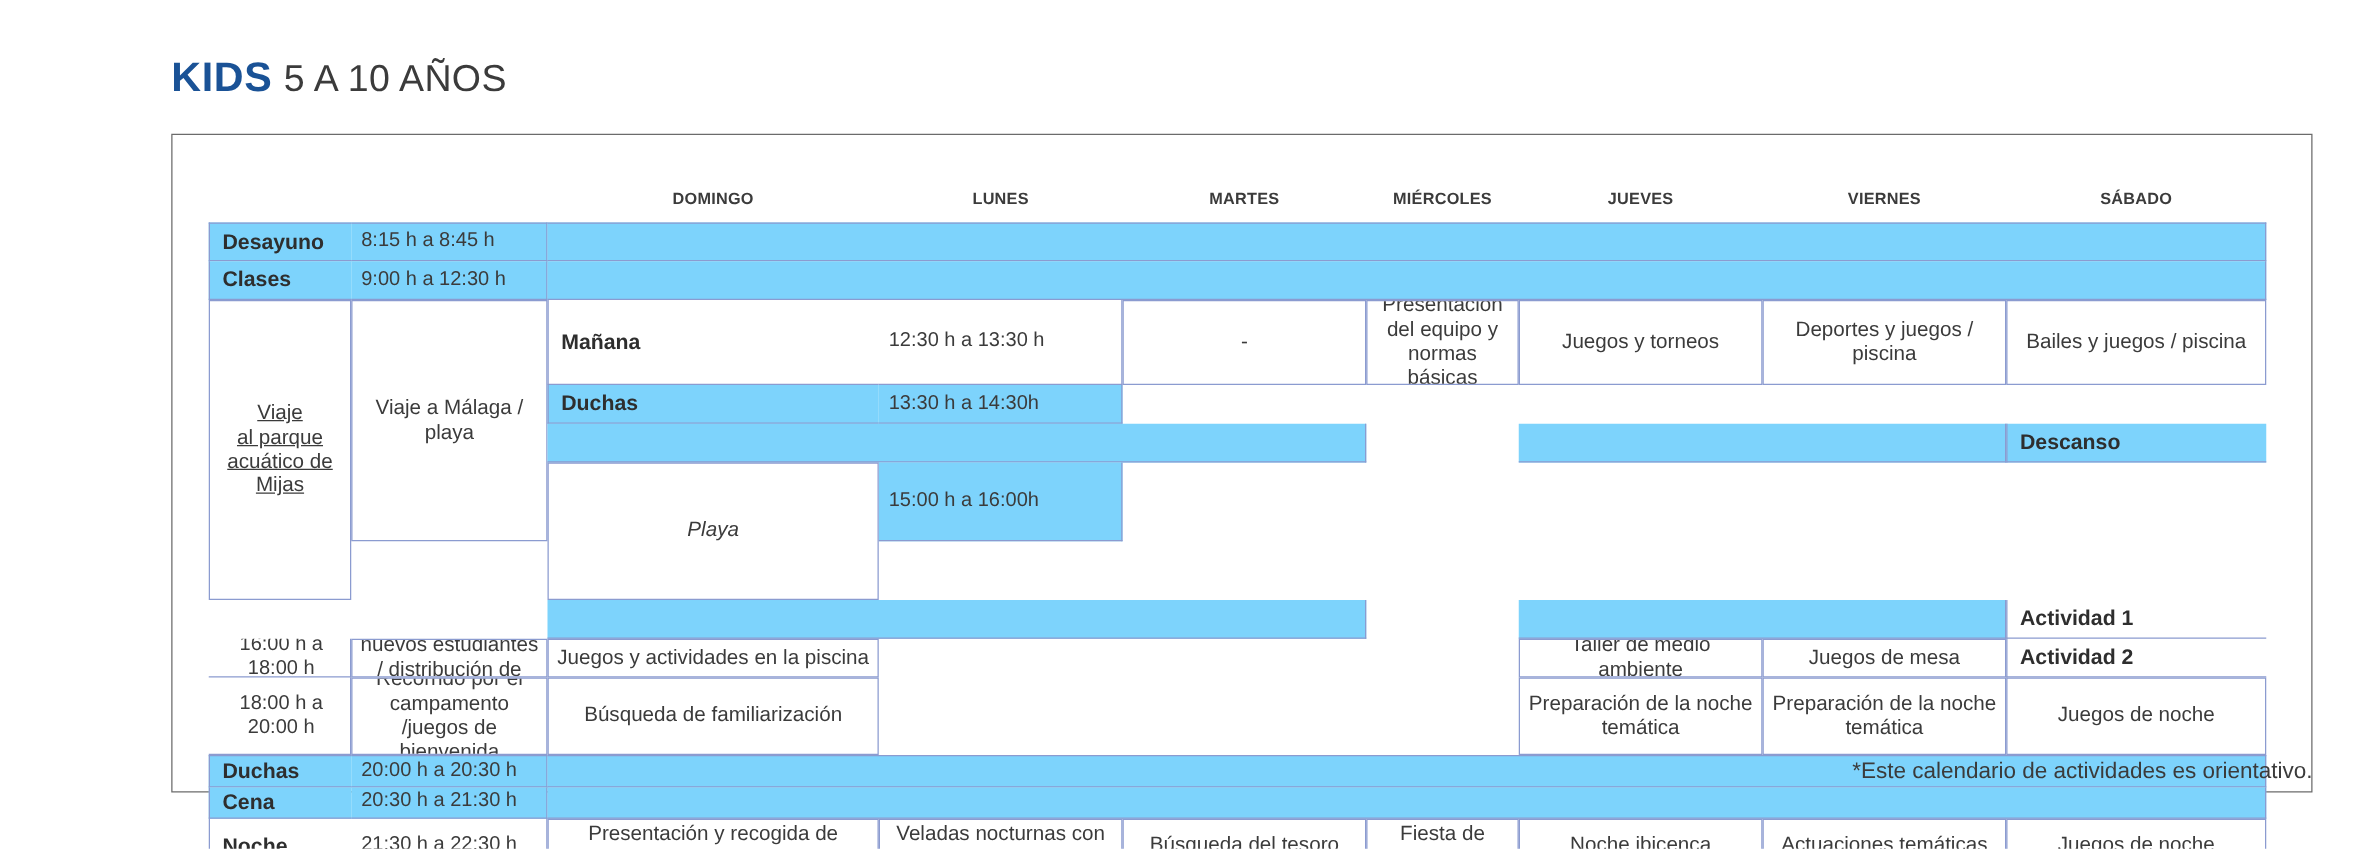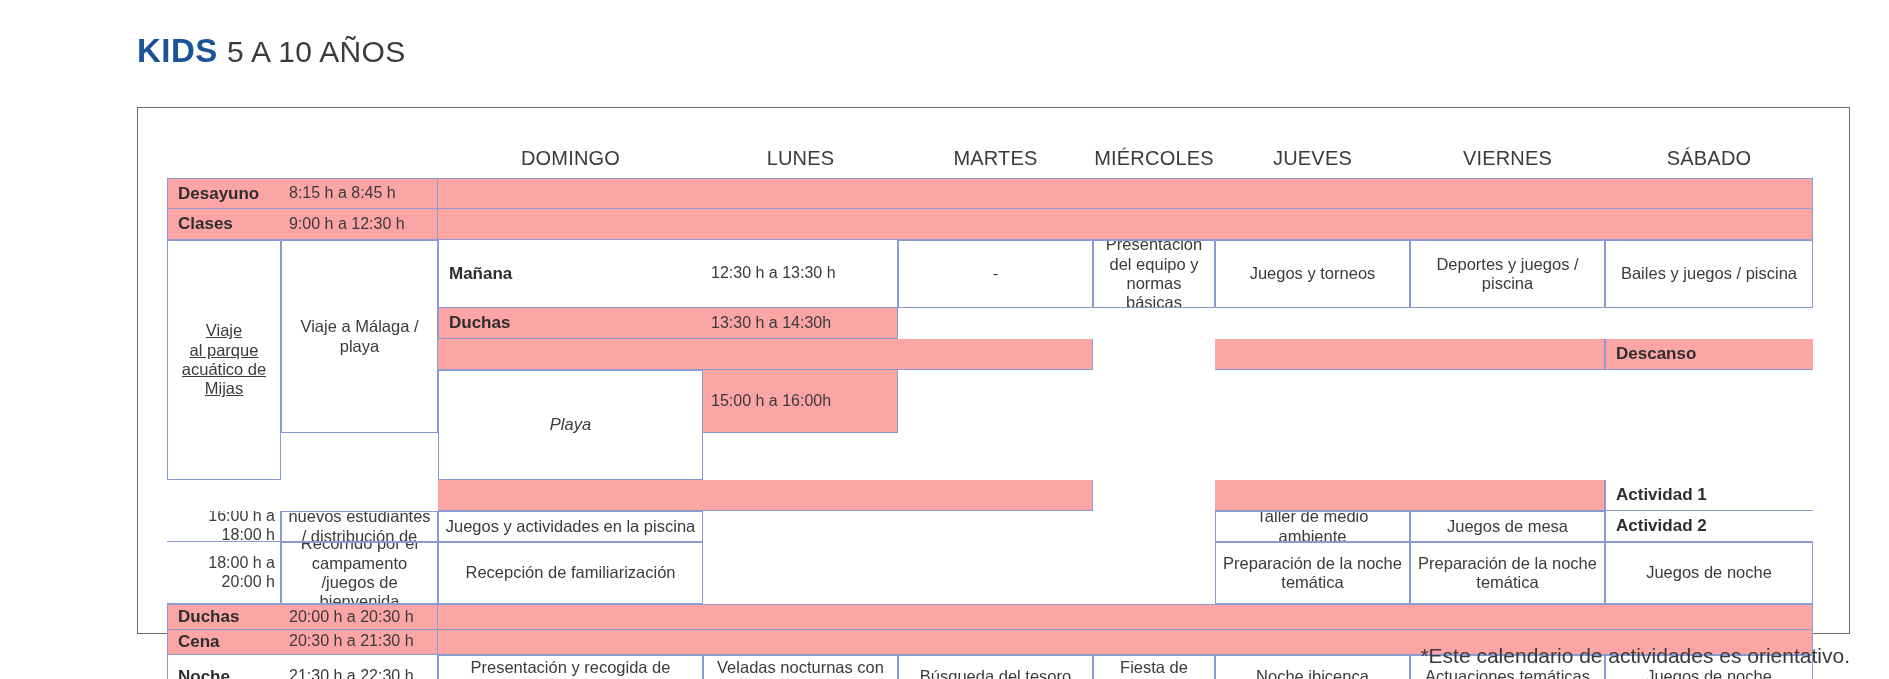--- a/index.html
+++ b/index.html
@@ -7,21 +7,21 @@
     width:1889px;height:679px;
     background:#ffffff;
     font-family:"Liberation Sans", sans-serif;
     color:#3b3b3b;
     overflow:hidden;
   }
   .page{position:relative;width:1889px;height:679px;}
 
   
   .title{
-    position:absolute;left:137px;top:31px;
+    position:absolute;left:137px;top:42px;
     font-size:33px;line-height:40px;white-space:nowrap;
   }
   .title .kids{font-weight:bold;color:#1a5296;letter-spacing:.5px;}
   .title .age{color:#3b3b3b;font-size:30px;letter-spacing:.3px;}
 
   
   .frame{
     position:absolute;left:137px;top:107px;
     width:1713px;height:527px;
     border:1.5px solid #6b6b6b;
@@ -40,46 +40,46 @@
   }
   .cell{
     display:flex;align-items:center;justify-content:center;
     text-align:center;box-sizing:border-box;
     line-height:1.17;padding:2px 5px;
     overflow:hidden;
   }
 
   
   .dayhead{
-    font-weight:normal;color:#3b3b3b;font-size:20px;
+    font-weight:bold;color:#3b3b3b;font-size:13px;
     letter-spacing:.2px;
   }
 
   
   .rowlabel{
     justify-content:flex-start;text-align:left;
     font-weight:bold;color:#2e2e2e;font-size:17px;padding-left:10px;
   }
   .rowtime{
-    justify-content:flex-start;text-align:right;
+    justify-content:flex-start;text-align:center;
     color:#3b3b3b;font-size:16px;padding-left:8px;
   }
 
   
-  .shade{background:#fca5a5;}
+  .shade{background:#7dd3fc;}
   .bt{border-top:1.2px solid #8b9bd0;}
   .bb{border-bottom:1.2px solid #8b9bd0;}
   .bl{border-left:1.2px solid #8b9bd0;}
   .br{border-right:1.2px solid #8b9bd0;}
   .box{border:1.2px solid #8b9bd0;}
 
   
   .note{
-    position:absolute;right:39px;top:644px;
-    font-size:21px;color:#3b3b3b;white-space:nowrap;
+    position:absolute;right:39px;top:606px;
+    font-size:18px;color:#3b3b3b;white-space:nowrap;
   }
 </style>
 </head>
 <body>
 
 <div class="page">
 
   <div class="title">
     <span class="kids">KIDS</span><span>&nbsp;</span><span class="age">5 A 10 AÑOS</span>
   </div>
@@ -136,21 +136,21 @@
     <div class="cell box">Recepción de nuevos estudiantes / distribución de habitaciones</div>
     <div class="cell box">Juegos y actividades en la piscina</div>
 
     <div class="cell box" style="grid-row:7 / span 2;font-style:italic;">Playa</div>
     <div class="cell box" style="grid-column:7">Taller de medio ambiente</div>
     <div class="cell box">Juegos de mesa</div>
 
     <div class="cell rowlabel bl bb">Actividad 2</div>
     <div class="cell rowtime  br bb">18:00 h a 20:00 h</div>
     <div class="cell box">Recorrido por el  campamento /juegos de bienvenida</div>
-    <div class="cell box">Recepción de familiarización</div>
+    <div class="cell box">Búsqueda de familiarización</div>
     <div class="cell box" style="grid-column:7">Preparación de la noche temática</div>
     <div class="cell box">Preparación de la noche temática</div>
     <div class="cell box">Juegos de noche</div>
 
     <div class="cell rowlabel shade bt bb bl">Duchas</div>
     <div class="cell rowtime  shade bt bb br">20:00 h a 20:30 h</div>
     <div class="cell shade bt bb br" style="grid-column:3 / span 7"></div>
 
     <div class="cell rowlabel shade bb bl">Cena</div>
     <div class="cell rowtime  shade bb br">20:30 h a 21:30 h</div>

